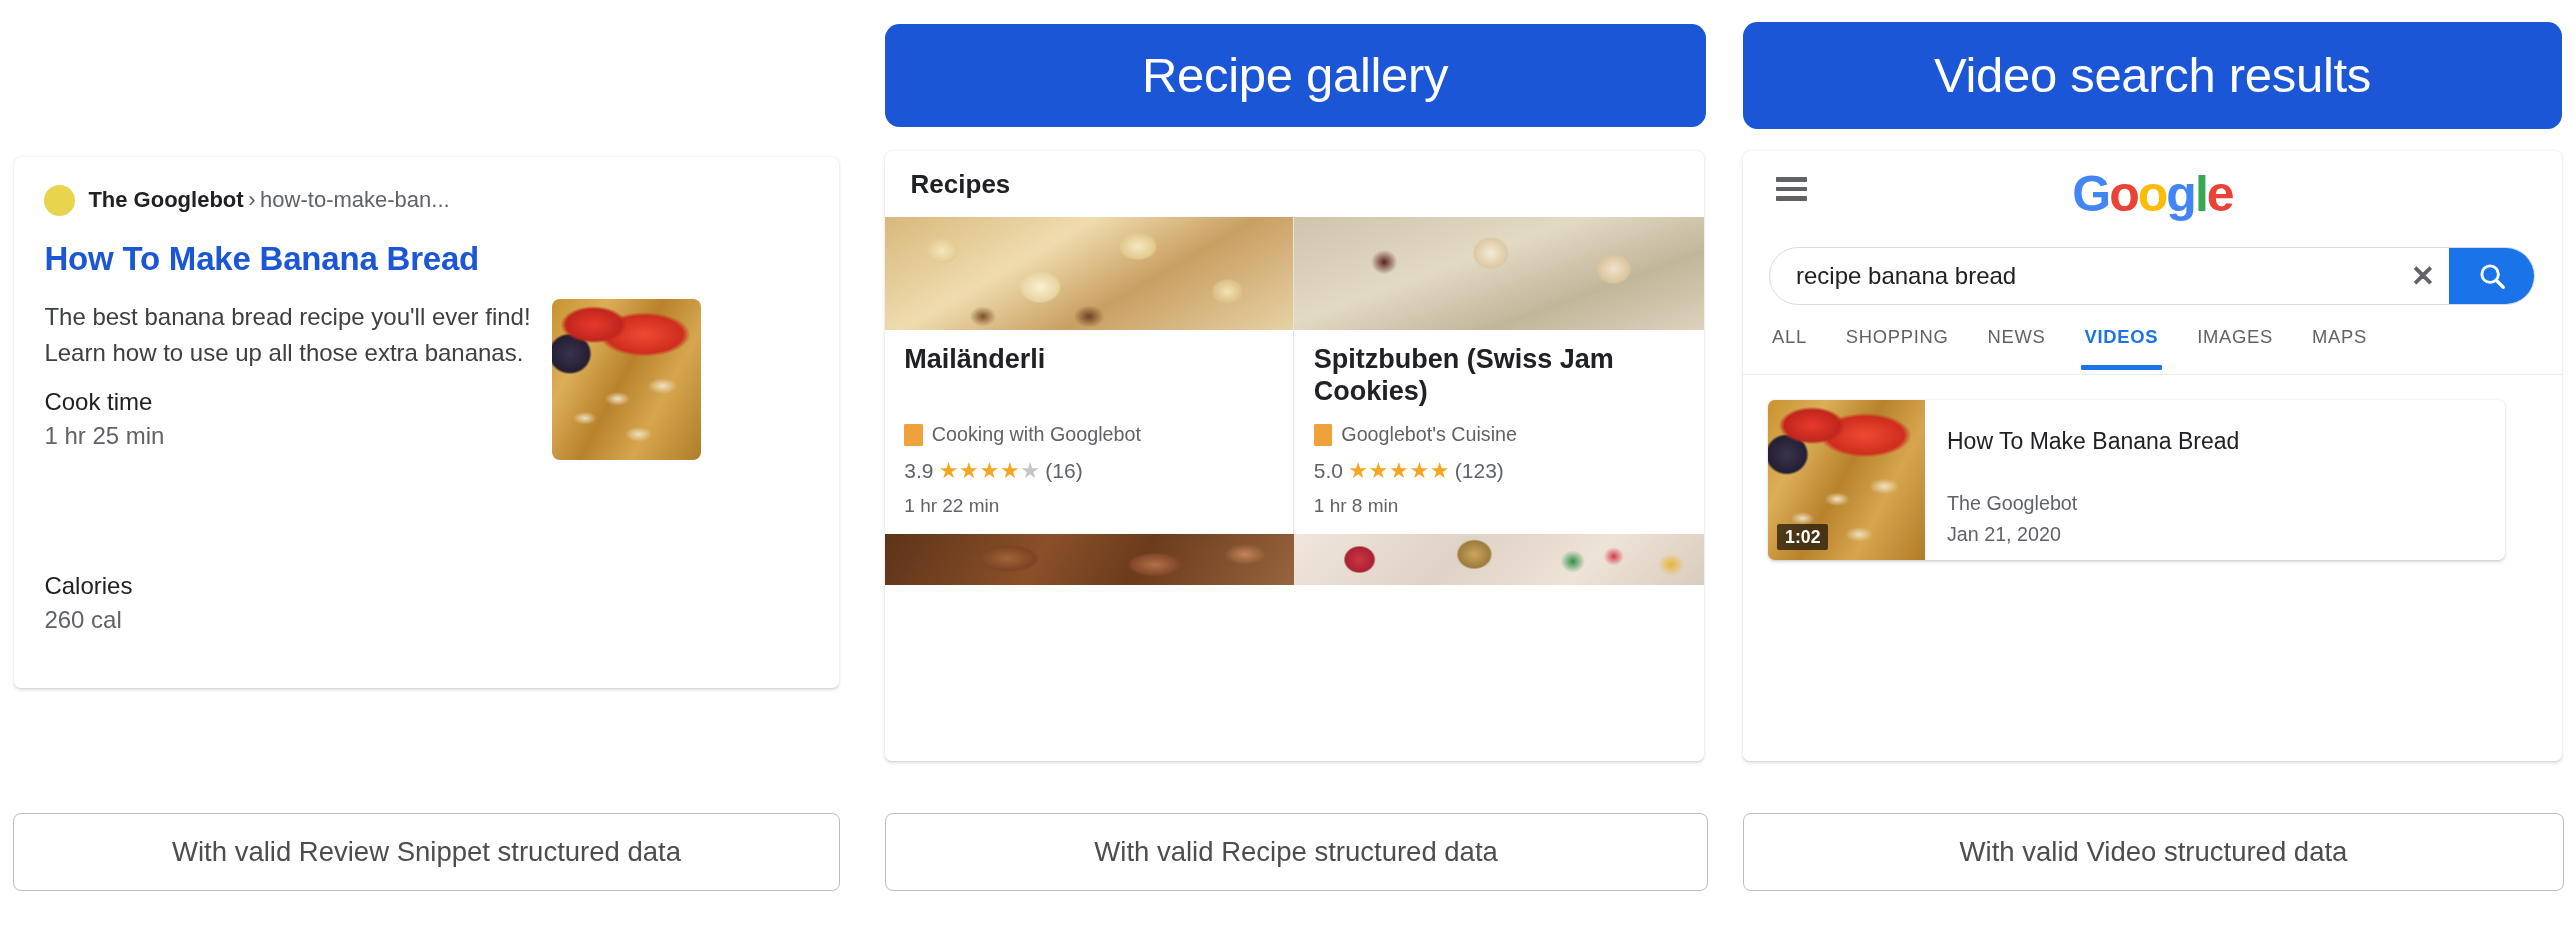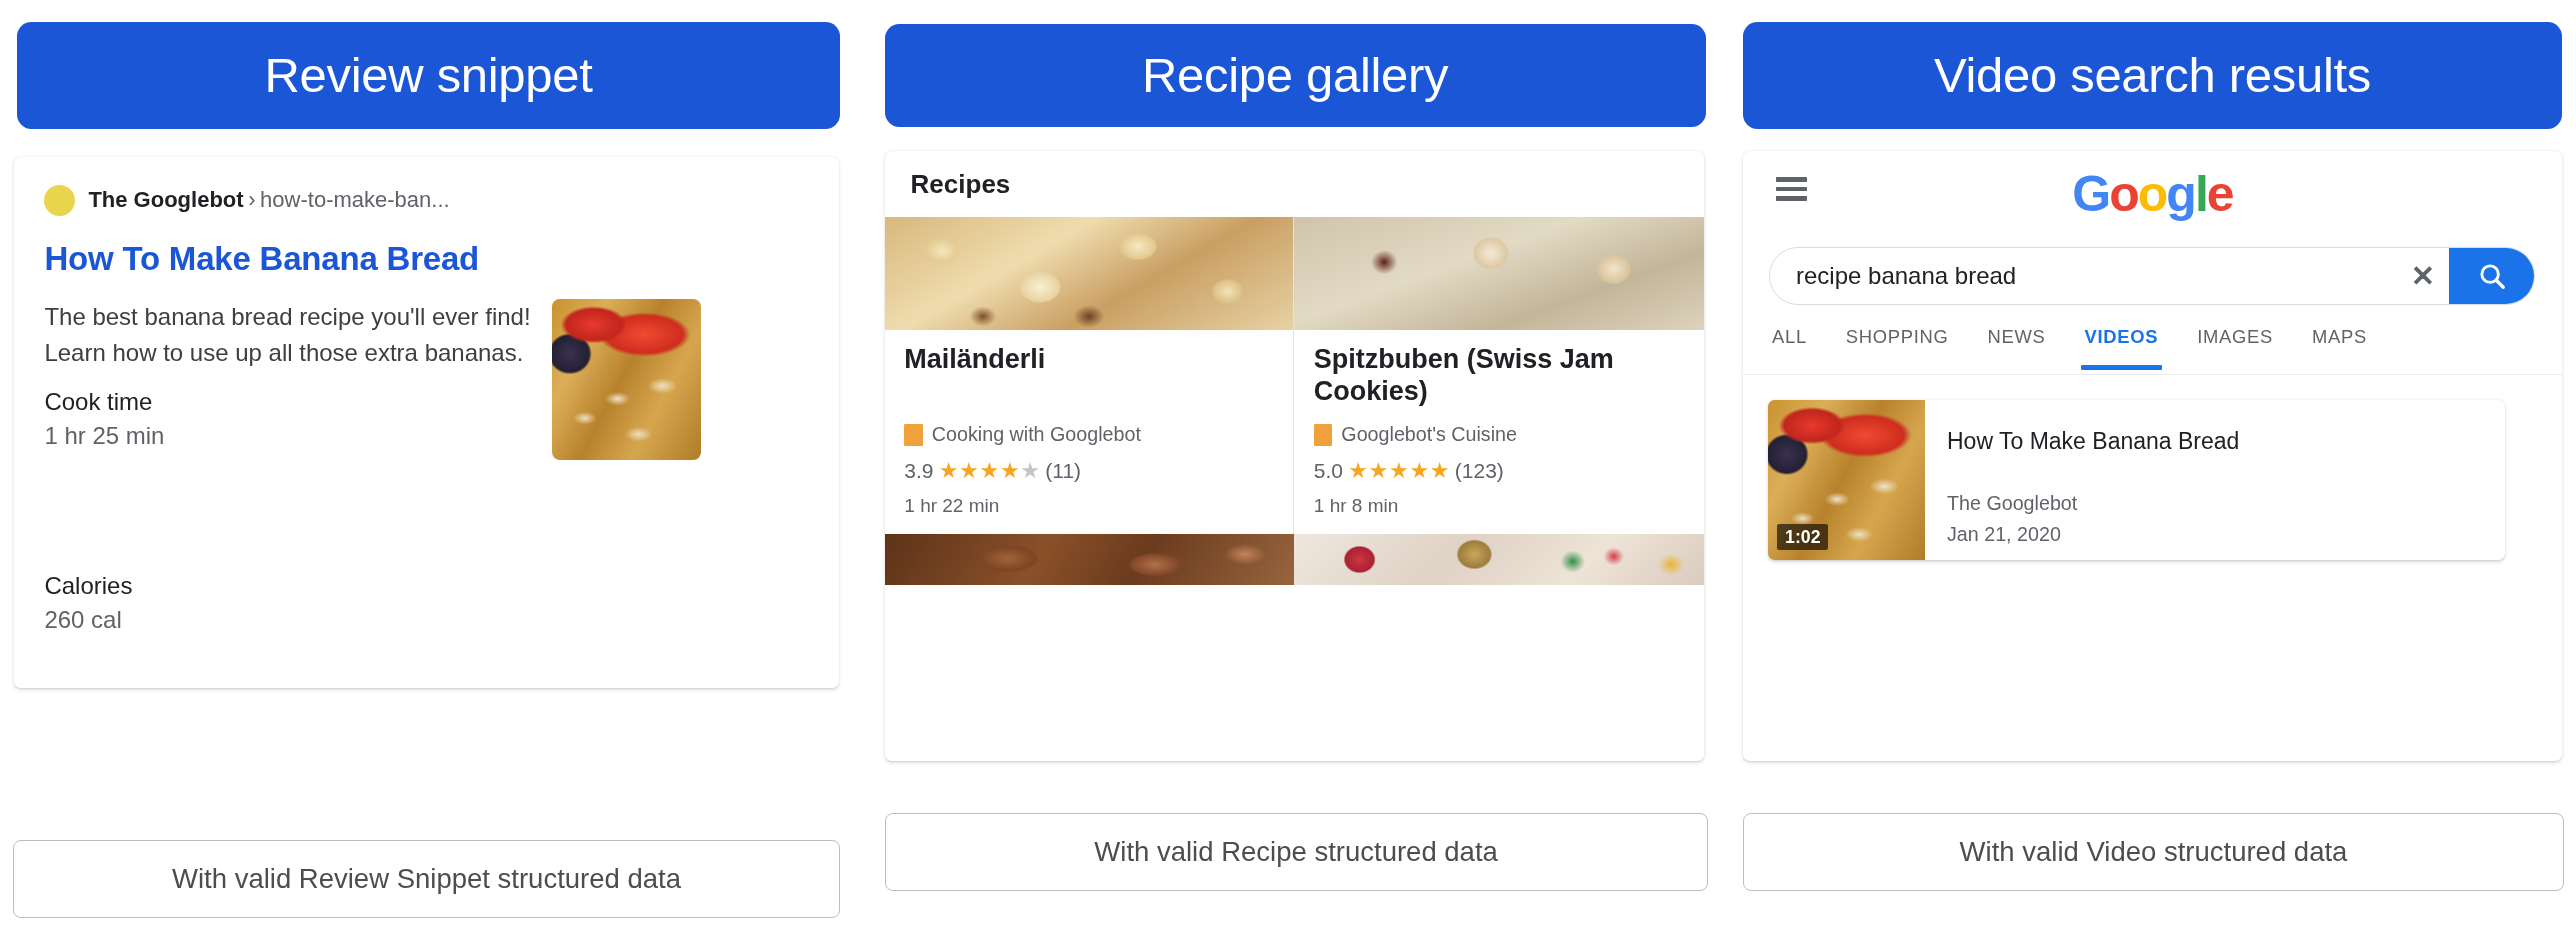--- a/index.html
+++ b/index.html
@@ -95,21 +95,21 @@
   .p3-thumb{width:157px;height:160px;flex:0 0 auto;position:relative;overflow:hidden;background:#c49a56;}
   .p3-dur{position:absolute;left:9.2px;bottom:10.5px;background:rgba(0,0,0,.62);color:#fff;font-size:17.7px;font-weight:bold;padding:2.6px 7.9px;border-radius:2px;line-height:1.15;}
   .p3-rtext{flex:1;padding:27.5px 19.7px 0 22px;box-sizing:border-box;}
   .p3-rtitle{font-size:23px;color:#202124;line-height:1.2;}
   .p3-rsite{margin-top:35px;font-size:19.7px;color:#5f6368;line-height:1.35;}
   .p3-rdate{margin-top:3.9px;font-size:19.7px;color:#5f6368;line-height:1.35;}
 
   
   .cap{position:absolute;border:1.3px solid #bdbdbd;border-radius:7.9px;display:flex;align-items:center;justify-content:center;}
   .cap span{font-size:27.5px;color:#4d4d4d;white-space:nowrap;}
-  .cap-1{left:13px;top:840px;width:825px;height:76px;}
+  .cap-1{left:13px;top:813px;width:825px;height:76px;}
   .cap-2{left:6.6px;top:813px;width:821px;height:76px;}
   .cap-3{left:13px;top:813px;width:819px;height:76px;}
 
   
   .ph-banana{
     background:
       radial-gradient(ellipse 46px 26px at 28% 16%, #e8392c 0%, #c1261d 60%, rgba(193,38,29,0) 72%),
       radial-gradient(ellipse 62px 30px at 62% 22%, #ef4a32 0%, #cf2d1e 62%, rgba(207,45,30,0) 74%),
       radial-gradient(ellipse 27.5px 26px at 12% 34%, #3a3250 0%, #241f33 70%, rgba(36,31,51,0) 80%),
       radial-gradient(ellipse 17px 9.2px at 44% 62%, #f0e3c6 0%, rgba(240,227,198,0) 75%),
@@ -154,23 +154,20 @@
       linear-gradient(135deg,#efe6dd 0%,#dfd2c6 40%,#eee3d7 70%,#d9ccbe 100%);
   }
 </style>
 </head>
 <body>
 
 <div class="stage">
 
   <div class="col col-1">
 
-    <div class="hdr hdr-1">
-      <span>Review snippet</span>
-    </div>
 
     <div class="card card-1">
       <div class="p1-pad">
 
         <div class="p1-src">
           <div class="favicon"></div>
           <div class="p1-srctext">
             <span class="site">The Googlebot</span><span class="sep">›</span><span class="path">how-to-make-ban...</span>
           </div>
         </div>
@@ -239,21 +236,21 @@
             </div>
             <div class="p2-rate">
               <span>3.9</span>
               <span class="stars">
                 <span class="st">★</span>
                 <span class="st">★</span>
                 <span class="st">★</span>
                 <span class="st">★</span>
                 <span class="st grey">★</span>
               </span>
-              <span>(11)</span>
+              <span>(16)</span>
             </div>
             <div class="p2-time">1 hr 22 min</div>
           </div>
         </div>
 
         <div class="p2-cell">
           <div class="p2-img ph-cookie-b"></div>
           <div class="p2-info">
             <div class="p2-name">Spitzbuben (Swiss Jam Cookies)</div>
             <div class="p2-site">

